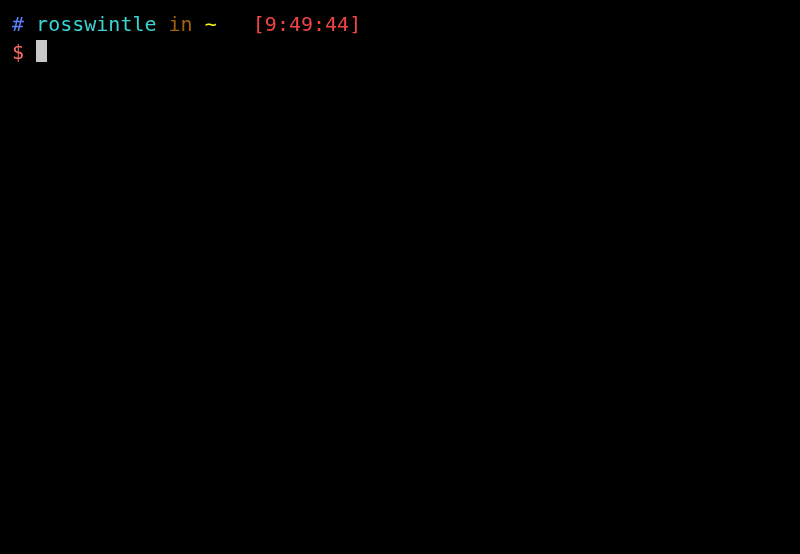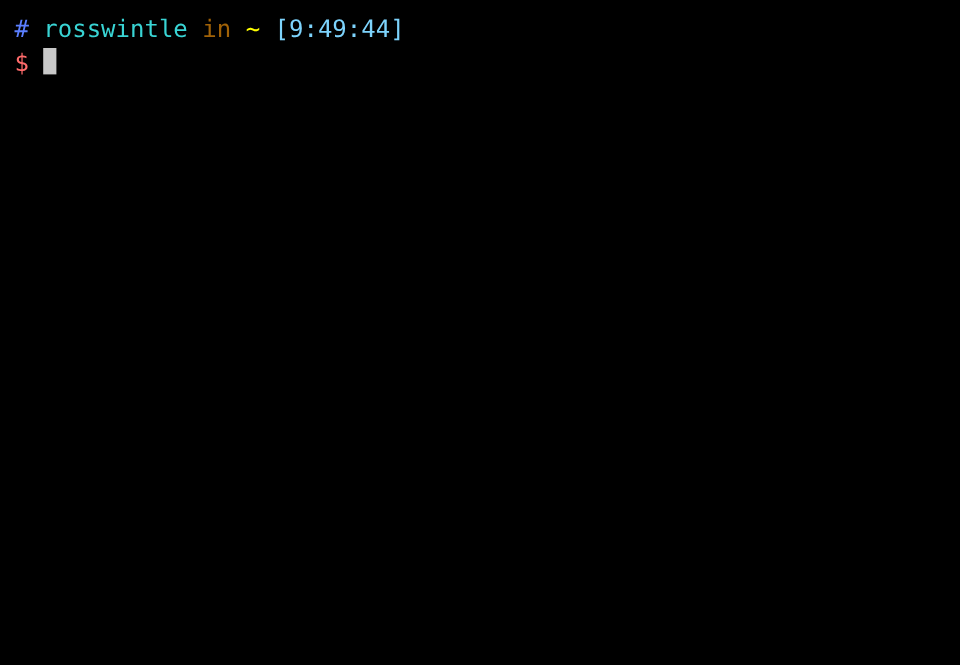--- a/index.html
+++ b/index.html
@@ -30,21 +30,22 @@
       color: #39d4d4;
       text-align: right;
     }
     .in-word {
       color: #a16207;
     }
     .tilde {
       color: #ffff00;
     }
     .timestamp {
-      color: #7dd3fc;
+      color: #ef4444;
+      margin-left: 24px;
     }
     .dollar {
       color: #ff6b6b;
     }
     .cursor {
       display: inline-block;
       width: 11px;
       height: 22px;
       background-color: #c8c8c8;
       vertical-align: text-bottom;

